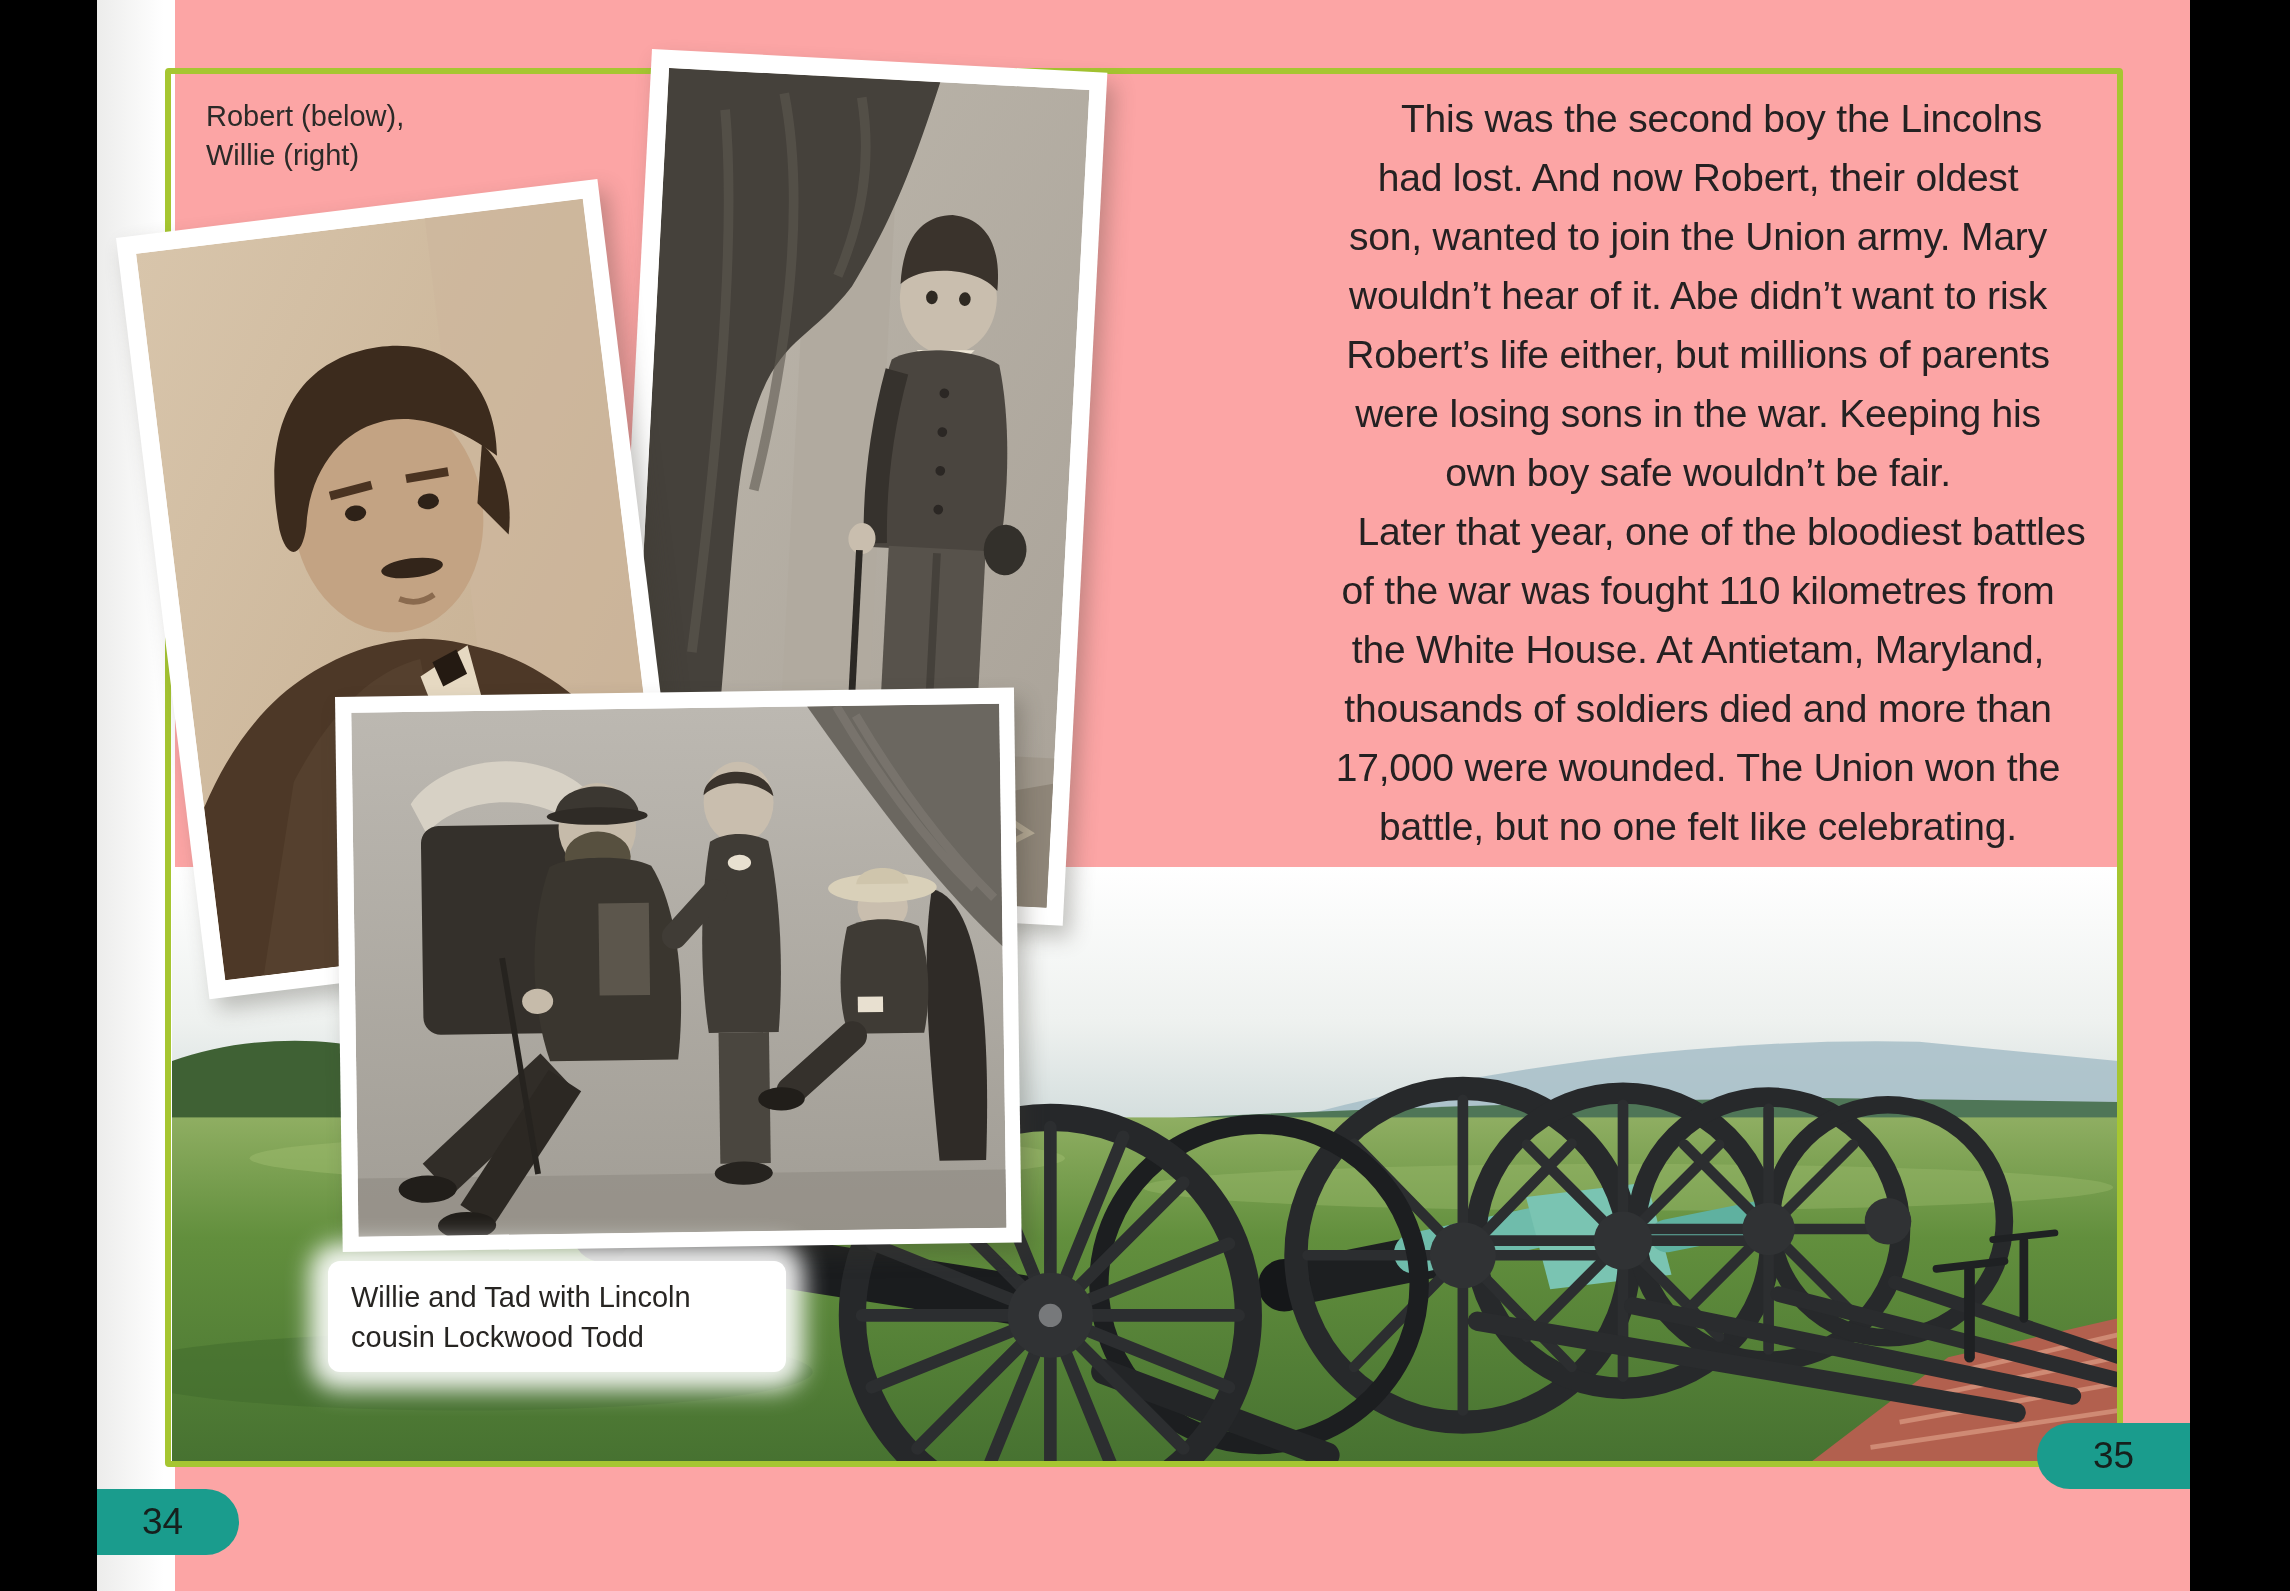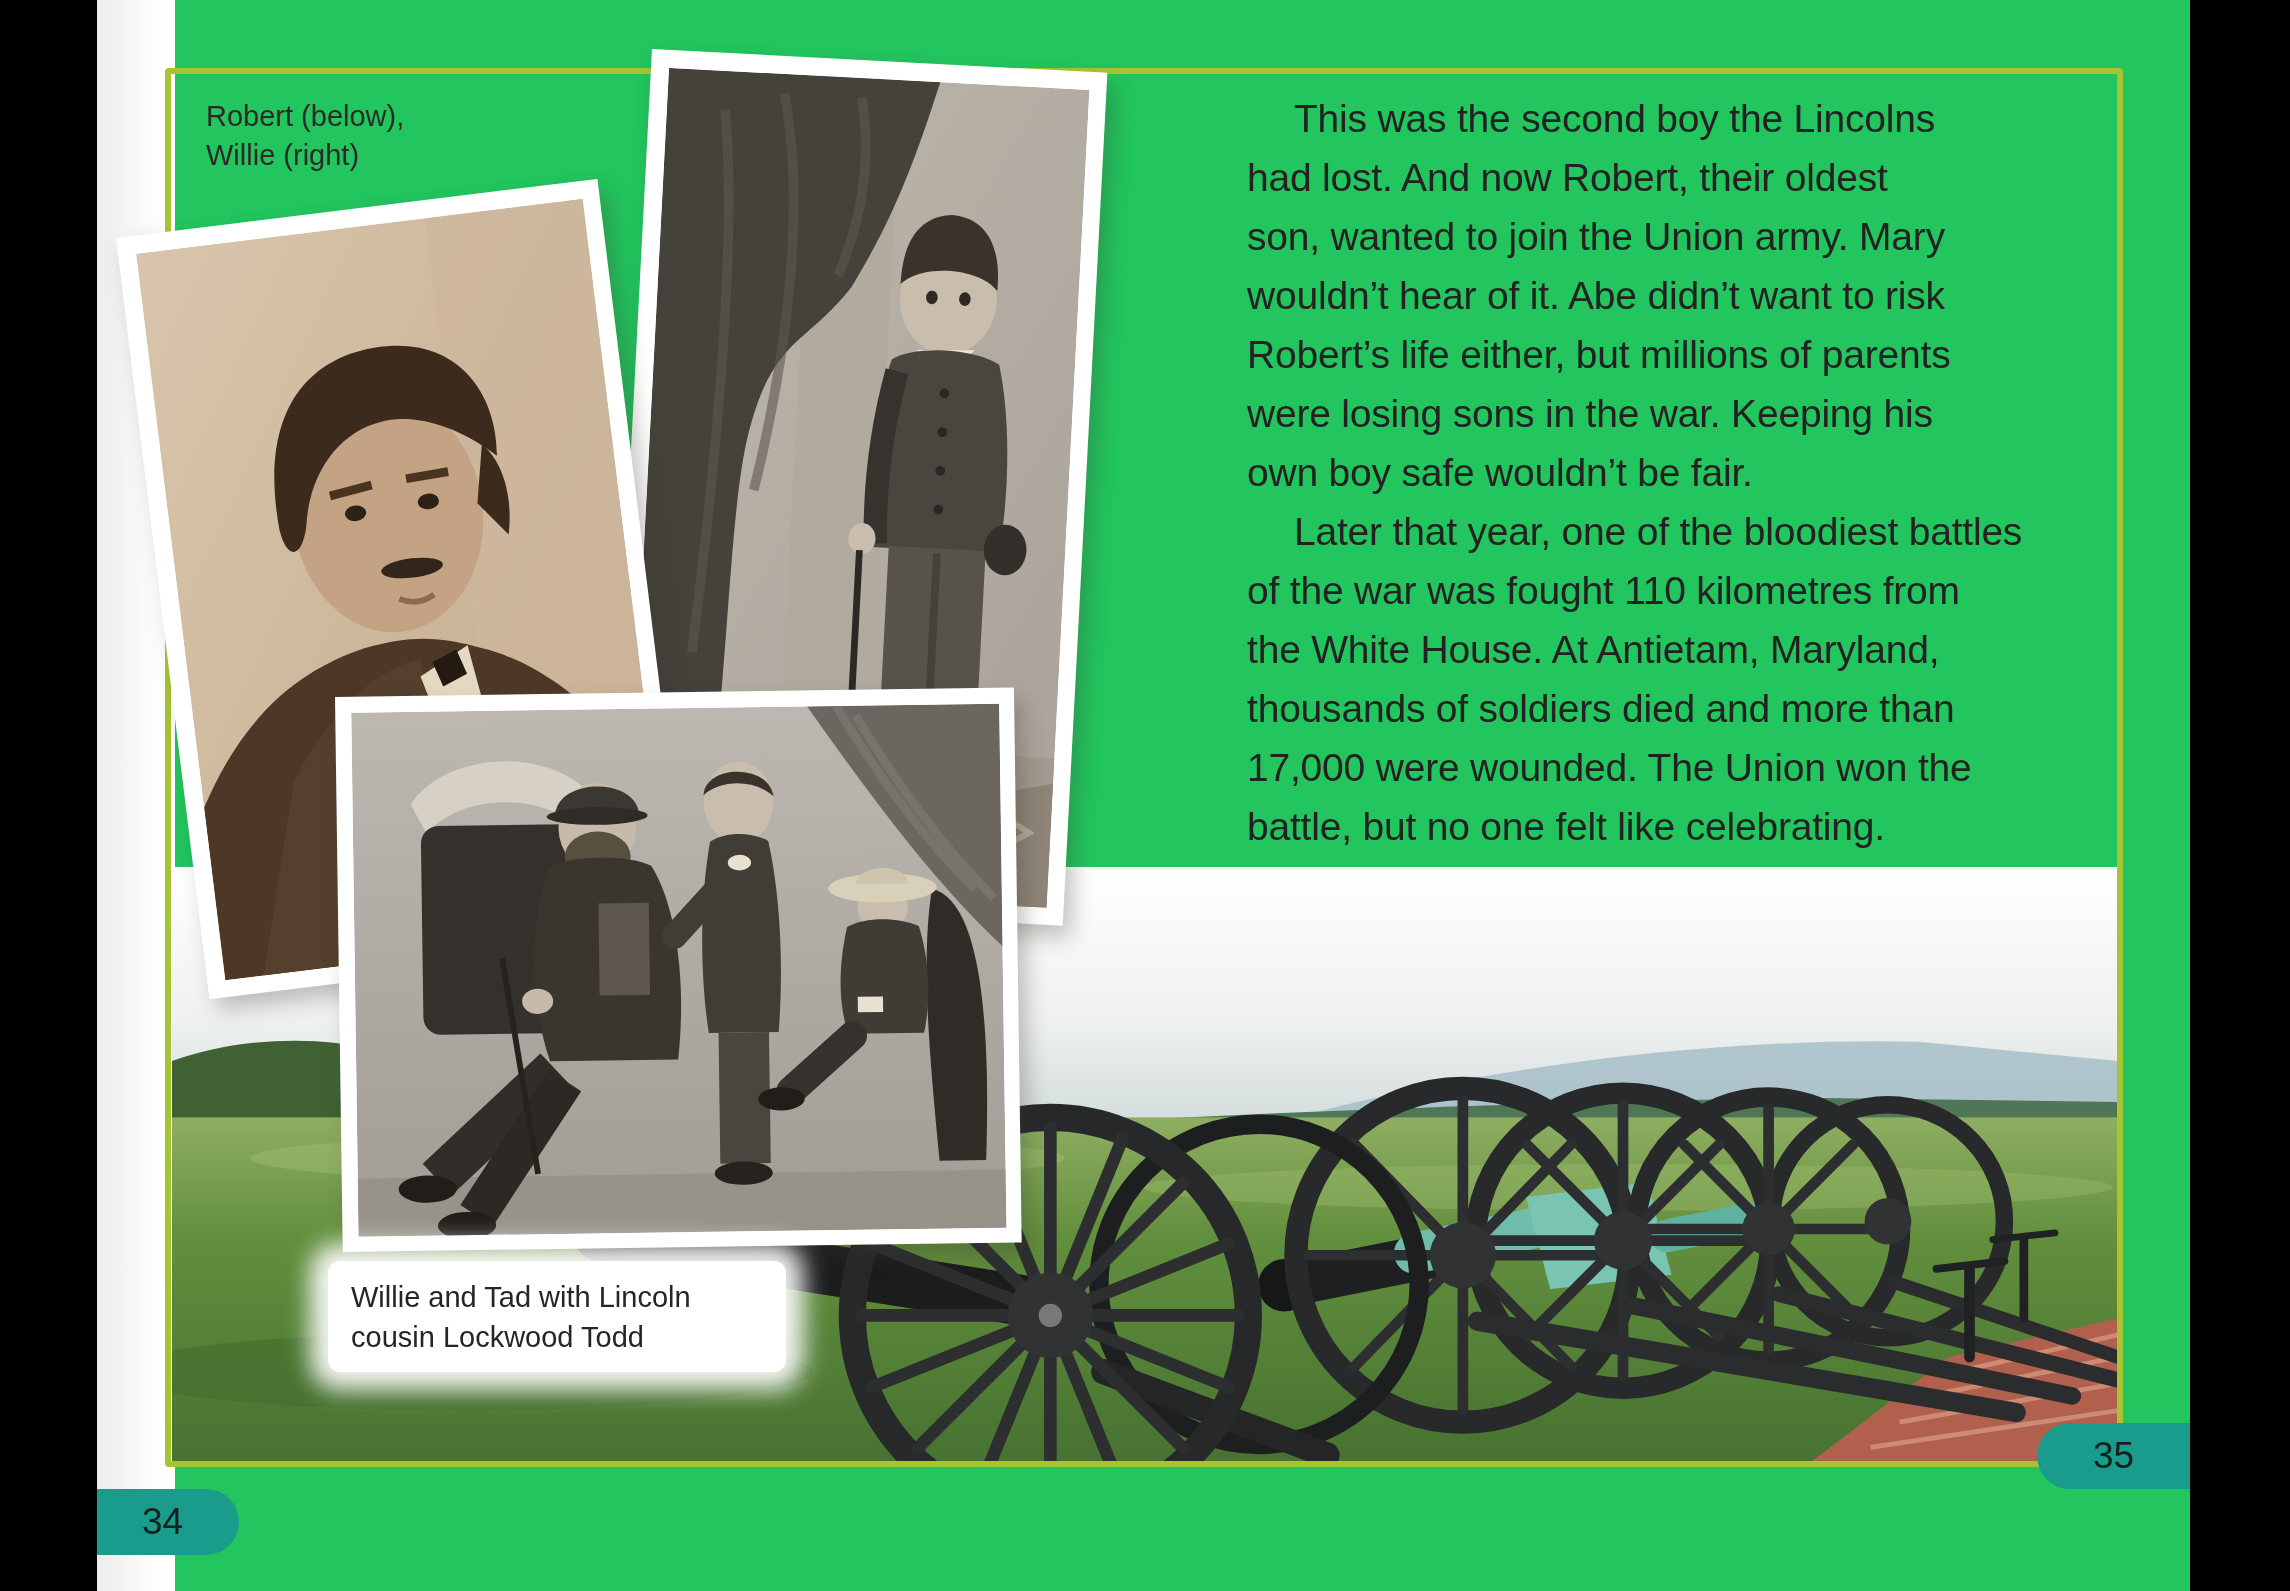--- a/index.html
+++ b/index.html
@@ -1,16 +1,16 @@
 <!DOCTYPE html>
 <html><head>
 <meta charset="utf-8">
 <style>
   html,body{margin:0;padding:0;background:#ffffff;}
-  .stage{position:relative;width:2290px;height:1591px;background:#22c55e;overflow:hidden;
+  .stage{position:relative;width:2290px;height:1591px;background:#fca5a5;overflow:hidden;
          font-family:"Liberation Sans",sans-serif;}
   .bar{position:absolute;top:0;height:1591px;background:#000;z-index:40;}
   .bar.left{left:0;width:97px;}
   .bar.right{left:2190px;width:100px;}
   .gutter-shade{position:absolute;left:97px;top:0;width:78px;height:1591px;z-index:0;
          background:linear-gradient(to right,#ececeb,#ffffff 85%);}
   .content-box{position:absolute;left:165px;top:68px;width:1946px;height:1387px;
          border:6.8px solid #a6c631;border-radius:3.9px;z-index:10;pointer-events:none;}
   .landscape{position:absolute;left:172px;top:867px;width:1946px;height:594px;z-index:5;}
   .caption-top{position:absolute;left:206px;top:97px;z-index:12;font-size:29px;line-height:39px;
@@ -23,21 +23,21 @@
          transform:rotate(3deg);transform-origin:top left;z-index:14;}
   .photo-family{left:335px;top:697px;width:648px;height:524px;padding:15.5px;
          transform:rotate(-0.8deg);transform-origin:top left;z-index:18;}
   .caption-photo{position:absolute;left:328px;top:1261px;width:412px;z-index:20;
          background:#ffffff;border-radius:12px;padding:15.5px 23px;
          box-shadow:0 0 23px 17.5px rgba(255,255,255,.92);
          font-size:29px;line-height:40px;color:#272522;white-space:pre-line;}
   .body-text{position:absolute;left:1247px;top:89px;width:902px;z-index:22;
          color:#242122;font-size:39px;line-height:59px;letter-spacing:-0.2px;}
   .body-text p{margin:0;white-space:pre-line;}
-  .body-text p.indent{text-indent:47px;}
+  .body-text p.indent{text-indent:47px;text-align:center;}
   .badge{position:absolute;height:66px;background:#1a9c8d;color:#16201d;z-index:30;
          font-size:37px;display:flex;align-items:center;justify-content:center;}
   .badge-left{left:86px;top:1489px;width:153px;border-radius:0 33px 33px 0;}
   .badge-right{left:2037px;top:1423px;width:153px;border-radius:33px 0 0 33px;}
 </style>
 </head>
 <body>
 
 <div class="stage">
 

